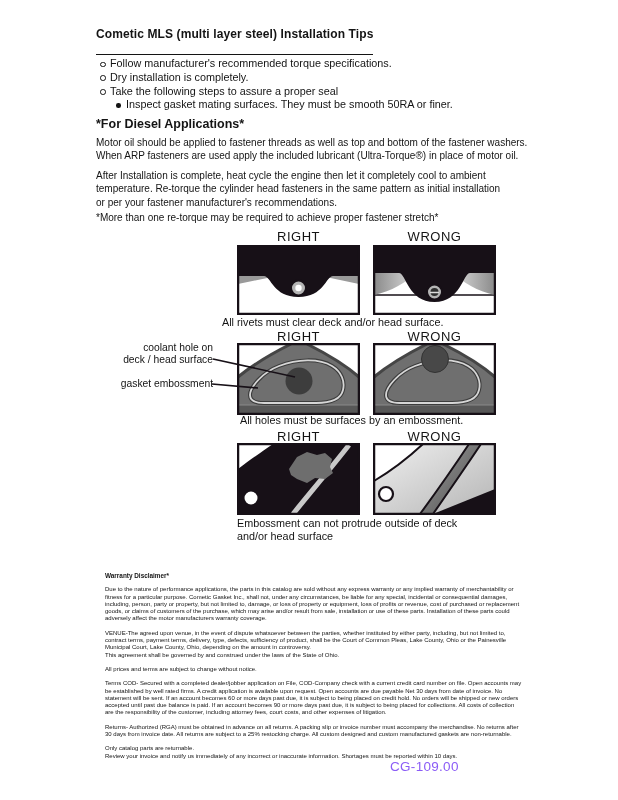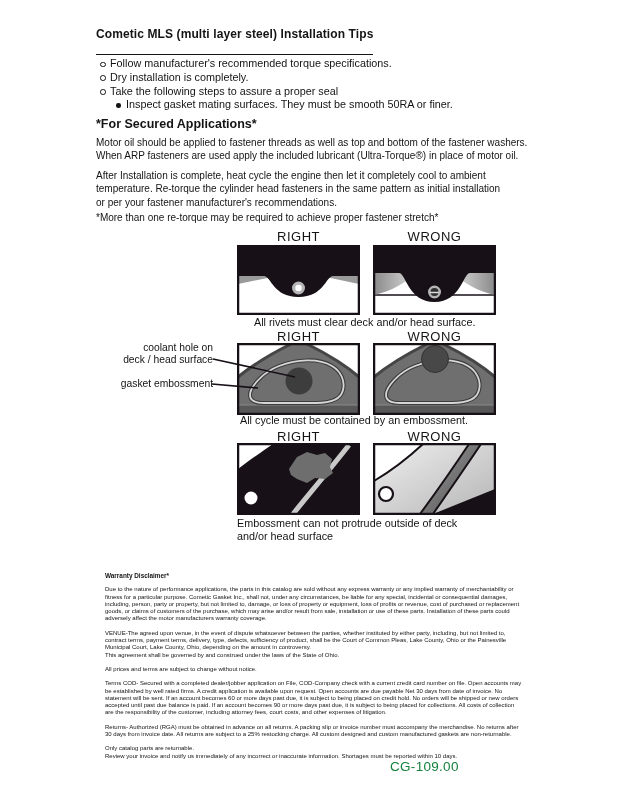--- a/index.html
+++ b/index.html
@@ -25,51 +25,51 @@
   .pairlabels{position:absolute;left:237px;width:259px;display:flex;font-size:13px;letter-spacing:.5px;}
   .pairlabels span{width:123px;text-align:center;}
   .pairlabels span + span{margin-left:13px;}
   .r1l{top:229px;} .r2l{top:329px;} .r3l{top:429px;}
 
   .pairrow{position:absolute;left:237px;display:flex;}
   .pairrow svg + svg{margin-left:13px;}
   .r1{top:245px;} .r2{top:343px;} .r3{top:443px;}
 
   .caption{position:absolute;font-size:10.8px;line-height:12.5px;white-space:pre-line;}
-  .c1{left:254px;top:316px;}
+  .c1{left:222px;top:316px;}
   .c2{left:240px;top:414px;}
   .c3{left:237px;top:517px;}
 
   .callouts{position:absolute;left:95px;width:118px;text-align:right;font-size:10.3px;
             line-height:11.6px;white-space:pre-line;}
   .co1{top:342px;} .co2{top:378px;}
   .leaders{position:absolute;left:208px;top:352px;z-index:5;}
 
   .warranty{position:absolute;left:105px;top:572px;width:440px;font-size:6px;line-height:7.3px;}
   .warranty .whead{font-weight:bold;font-size:6.4px;margin:0 0 4px 0;}
   .fp{margin:7px 0 0 0;white-space:pre-line;}
   .fp.tight{margin-top:0;}
 
-  .footer-code{position:absolute;left:390px;top:759px;font-size:13.5px;color:#15803d;letter-spacing:.3px;}
+  .footer-code{position:absolute;left:390px;top:759px;font-size:13.5px;color:#8b5cf6;letter-spacing:.3px;}
 </style>
 </head>
 <body>
 
 <div class="page">
 
   <div class="title">Cometic MLS (multi layer steel) Installation Tips</div>
 
   <ul class="bullets">
     <li class="lvl1">Follow manufacturer's recommended torque specifications.</li>
     <li class="lvl1">Dry installation is completely.</li>
     <li class="lvl1">Take the following steps to assure a proper seal</li>
     <li class="lvl2">Inspect gasket mating surfaces.  They must be smooth 50RA or finer.</li>
   </ul>
 
-  <div class="diesel-heading">*For Secured Applications*</div>
+  <div class="diesel-heading">*For Diesel Applications*</div>
   <div class="para p2">After Installation is complete, heat cycle the engine then let it completely cool to ambient
 temperature. Re-torque the cylinder head fasteners in the same pattern as initial installation
 or per your fastener manufacturer's recommendations.</div>
   <div class="para p1">Motor oil should be applied to fastener threads as well as top and bottom of the fastener washers.
 When ARP fasteners are used apply the included lubricant (Ultra-Torque®) in place of motor oil.</div>
   <div class="para pnote">*More than one re-torque may be required to achieve proper fastener stretch*</div>
 
   <div class="pairlabels r1l">
     <span>RIGHT</span>
     <span>WRONG</span>
@@ -138,21 +138,21 @@
       <path d="M1,34 C18,20 40,8 54,1" stroke="#454545" stroke-width="3" fill="none"></path>
       <path d="M122,34 C106,20 84,8 70,1" stroke="#454545" stroke-width="3" fill="none"></path>
       <rect x="1" y="62" width="121" height="9" fill="#575757"></rect>
       <line x1="1" y1="62" x2="122" y2="62" stroke="#8a8a8a" stroke-width="1"></line>
       <path d="M13,52 C13,44 26,29 42,23 C60,16 82,15 95,23 C105,29 108,39 106,47 C104,56 93,60 79,60 L27,60 C17,60 13,57 13,52 Z" fill="none" stroke="#3c3c3c" stroke-width="4"></path>
       <path d="M13,52 C13,44 26,29 42,23 C60,16 82,15 95,23 C105,29 108,39 106,47 C104,56 93,60 79,60 L27,60 C17,60 13,57 13,52 Z" fill="none" stroke="#d6d6d6" stroke-width="1.8"></path>
       <circle cx="62" cy="16" r="13.5" fill="#484848" stroke="#333333" stroke-width="1"></circle>
       <rect x="1" y="1" width="121" height="70" fill="none" stroke="#171017" stroke-width="2.5"></rect>
     </svg>
   </div>
-  <div class="caption c2">All cycle must be contained by an embossment.</div>
+  <div class="caption c2">All holes must be surfaces by an embossment.</div>
 
   <div class="pairlabels r3l">
     <span>RIGHT</span>
     <span>WRONG</span>
   </div>
   <div class="pairrow r3">
     <svg width="123" height="72" viewBox="0 0 123 72">
       <rect x="1" y="1" width="121" height="70" fill="#ffffff"></rect>
       <path d="M1,26 C14,16 26,8 36,1 H122 V71 H1 Z" fill="#171017"></path>
       <path d="M112,2 C98,20 78,44 56,71" stroke="#c9c9c9" stroke-width="5" fill="none"></path>

